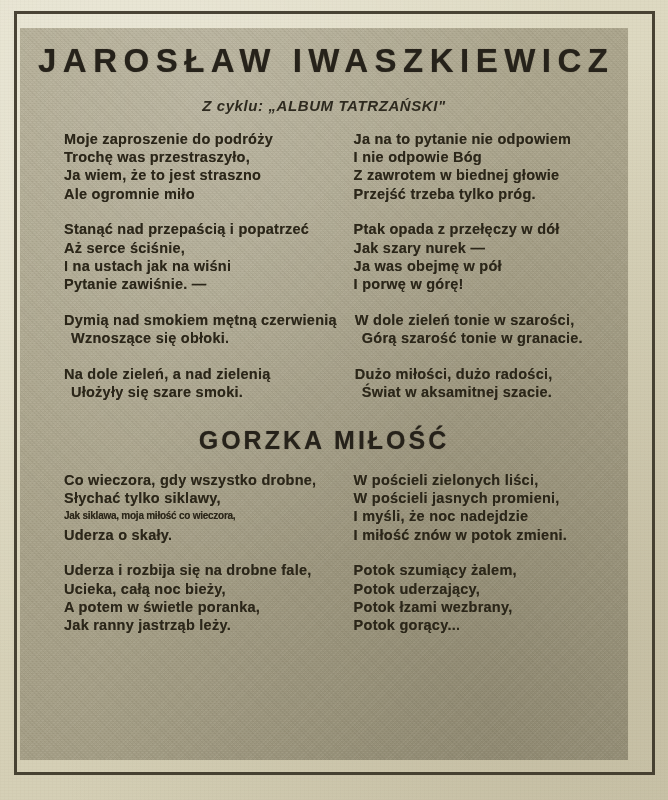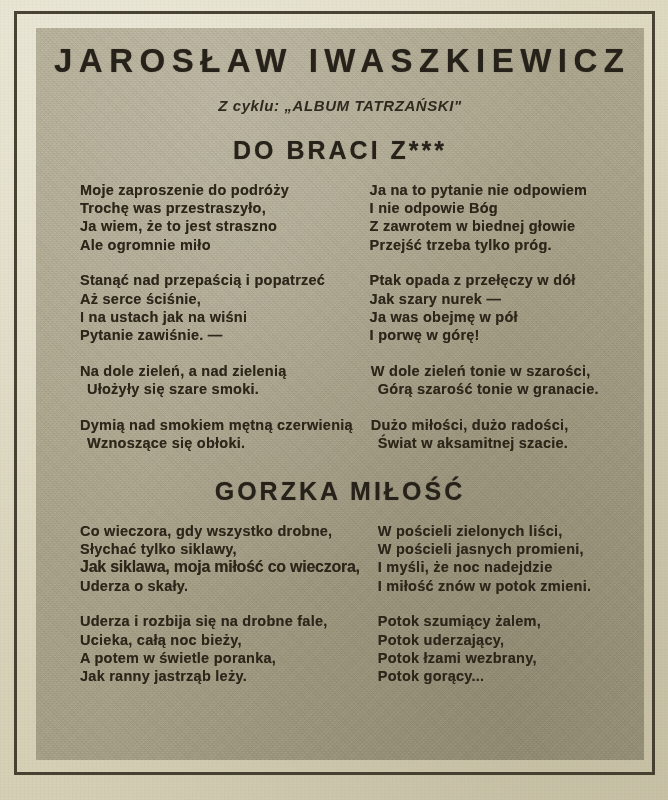--- a/index.html
+++ b/index.html
@@ -45,21 +45,21 @@
     width: 641px;
     height: 764px;
     border: 3px solid #3b3527;
     box-sizing: border-box;
     opacity: .92;
   }
 
   
   #block {
     position: absolute;
-    left: 36px;
+    left: 20px;
     top: 28px;
     width: 608px;
     height: 732px;
     box-sizing: border-box;
     padding: 10px 18px 14px 18px;
     color: #2f2a1e;
     background:
       radial-gradient(ellipse at 30% 10%, rgba(255,255,255,0.16), rgba(255,255,255,0) 55%),
       radial-gradient(ellipse at 78% 92%, rgba(60,54,36,0.18), rgba(255,255,255,0) 60%),
       linear-gradient(150deg, #b4ae96 0%, #aaa48c 50%, #a29c84 100%);
@@ -138,40 +138,39 @@
   .line {
     font-size: 14.5px;
     font-weight: bold;
     line-height: 18.4px;
     letter-spacing: .25px;
     white-space: nowrap;
     color: #2b2619;
     text-shadow: 0 0 .6px rgba(45,39,26,.5);
   }
   
-  .line.tight { letter-spacing: -0.25px; font-size: 16px; }
+  .line.tight { letter-spacing: -0.25px; font-size: 10px; }
   .line.indent { padding-left: 7px; }
 </style>
 </head>
 <body>
 
 <div id="scan">
 
   <div id="frame"></div>
 
   <div id="block">
     <div id="content">
 
       <div class="author">JAROSŁAW IWASZKIEWICZ</div>
 
       <div class="series">Z cyklu: „ALBUM TATRZAŃSKI"</div>
 
       <div id="poems">
           <div id="poem-0">
-            <div class="poem-title">DO BRACI Z***</div>
             <div class="columns">
               <div class="col col-left">
                 <div class="stanza">
                   <div class="line">Moje zaproszenie do podróży</div>
                   <div class="line">Trochę was przestraszyło,</div>
                   <div class="line">Ja wiem, że to jest straszno</div>
                   <div class="line">Ale ogromnie miło</div>
                 </div>
                 <div class="stanza">
                   <div class="line">Stanąć nad przepaścią i popatrzeć</div>
@@ -193,26 +192,26 @@
                   <div class="line">Ja was obejmę w pół</div>
                   <div class="line">I porwę w górę!</div>
                 </div>
               </div>
             </div>
           </div>
           <div id="poem-1">
             <div class="columns">
               <div class="col col-left">
                 <div class="stanza">
+                  <div class="line">Dymią nad smokiem mętną czerwienią</div>
+                  <div class="line indent">Wznoszące się obłoki.</div>
+                </div>
+                <div class="stanza">
                   <div class="line">Na dole zieleń, a nad zielenią</div>
                   <div class="line indent">Ułożyły się szare smoki.</div>
-                </div>
-                <div class="stanza">
-                  <div class="line">Dymią nad smokiem mętną czerwienią</div>
-                  <div class="line indent">Wznoszące się obłoki.</div>
                 </div>
               </div>
               <div class="col col-right">
                 <div class="stanza">
                   <div class="line">W dole zieleń tonie w szarości,</div>
                   <div class="line indent">Górą szarość tonie w granacie.</div>
                 </div>
                 <div class="stanza">
                   <div class="line">Dużo miłości, dużo radości,</div>
                   <div class="line indent">Świat w aksamitnej szacie.</div>

